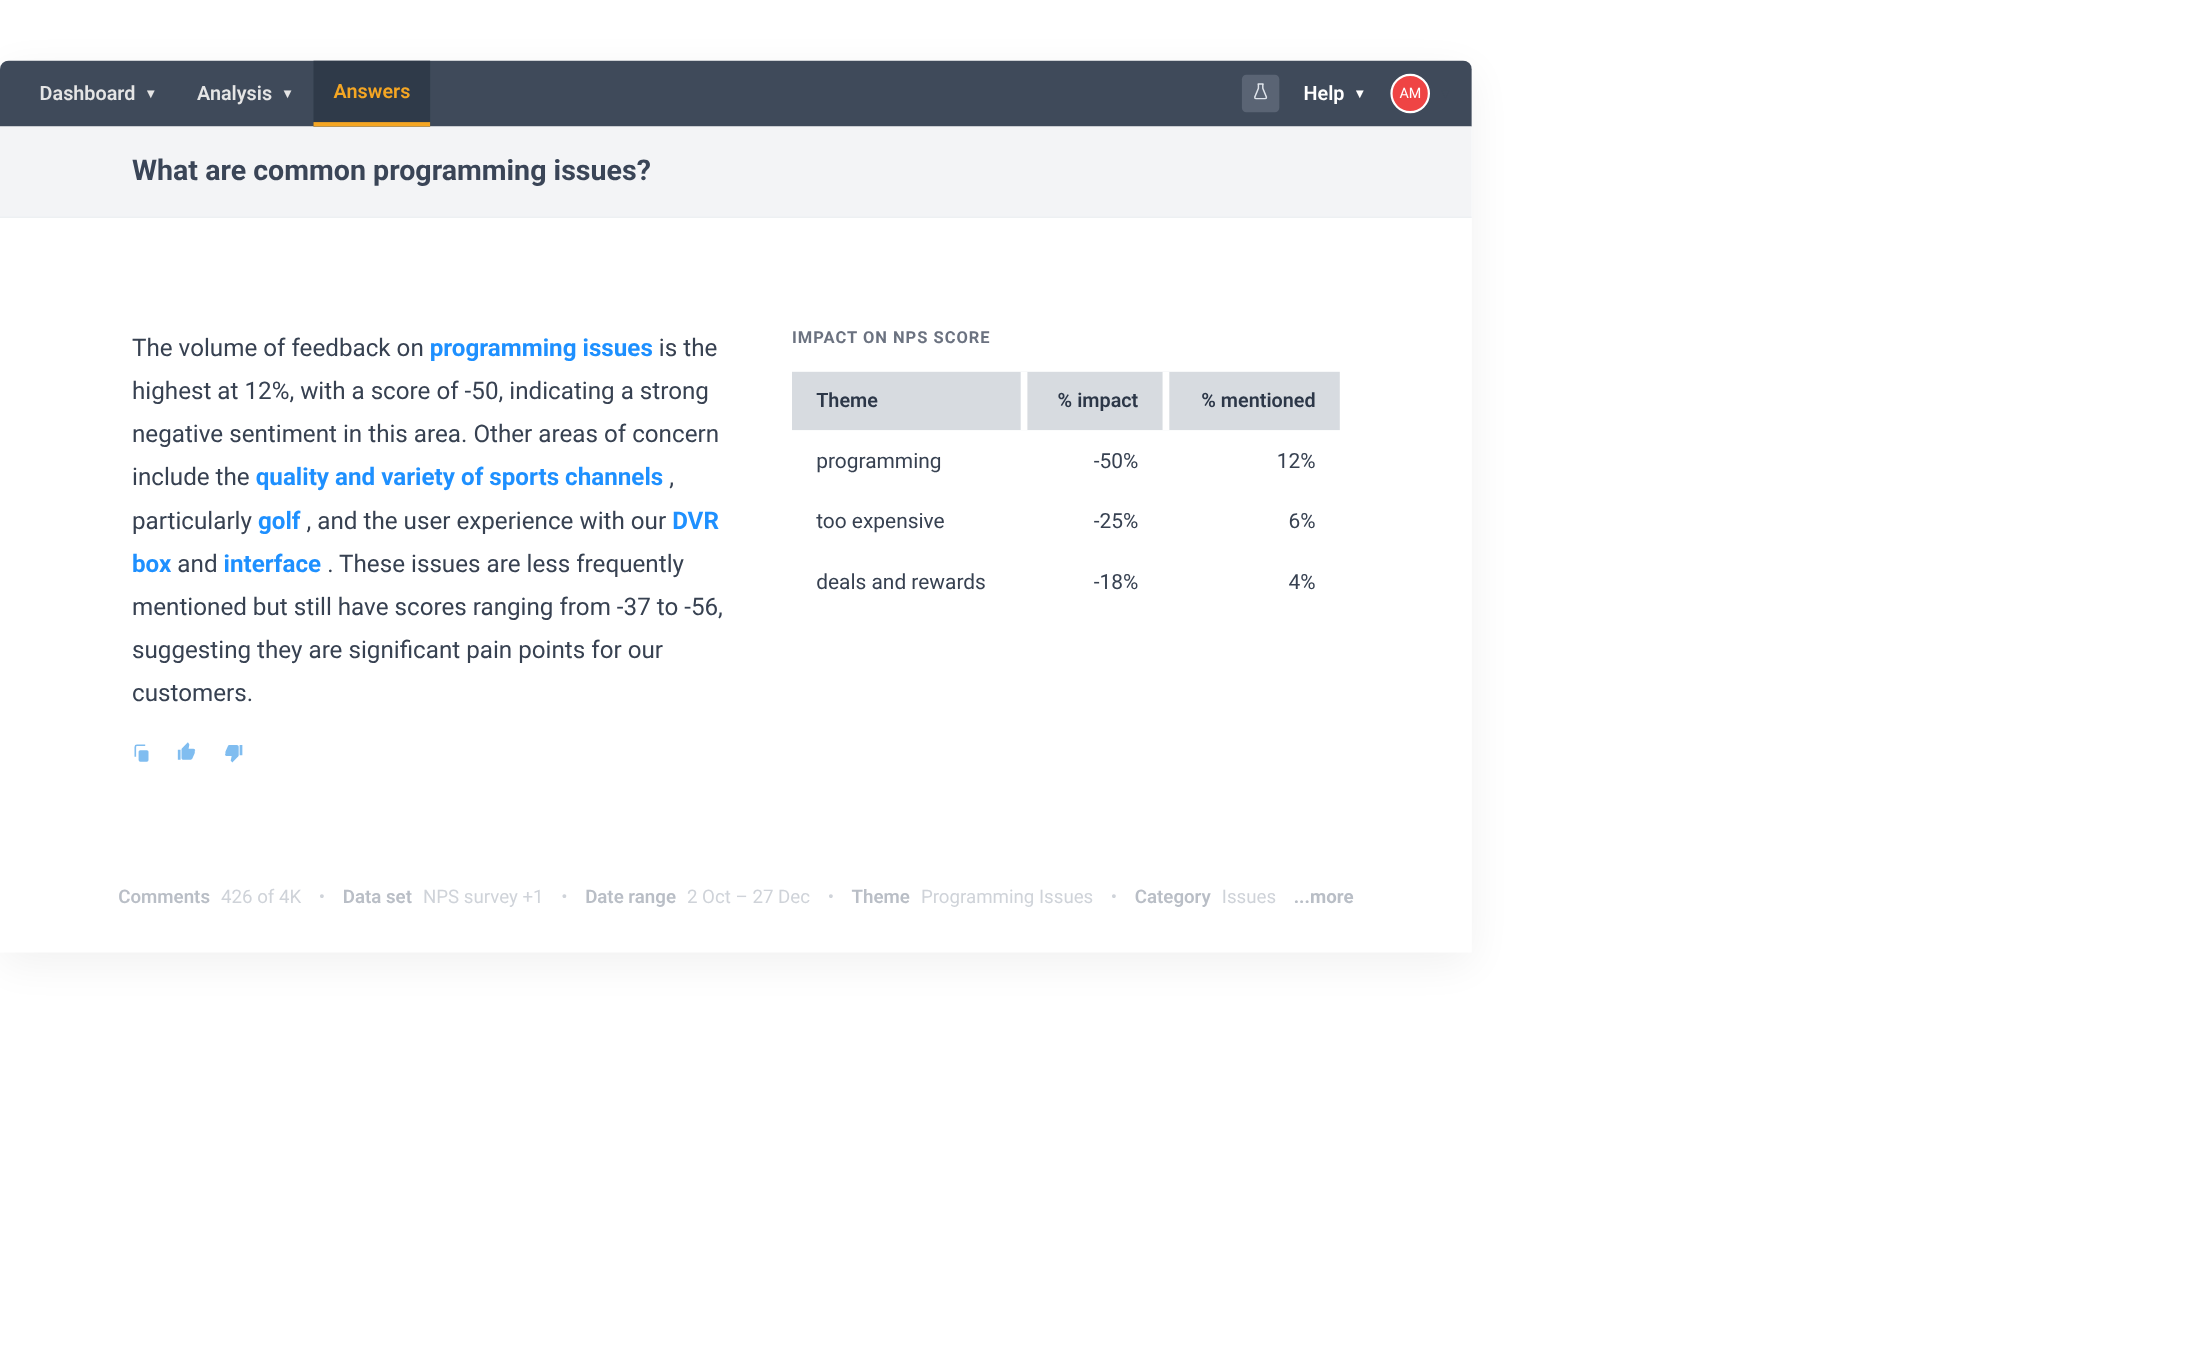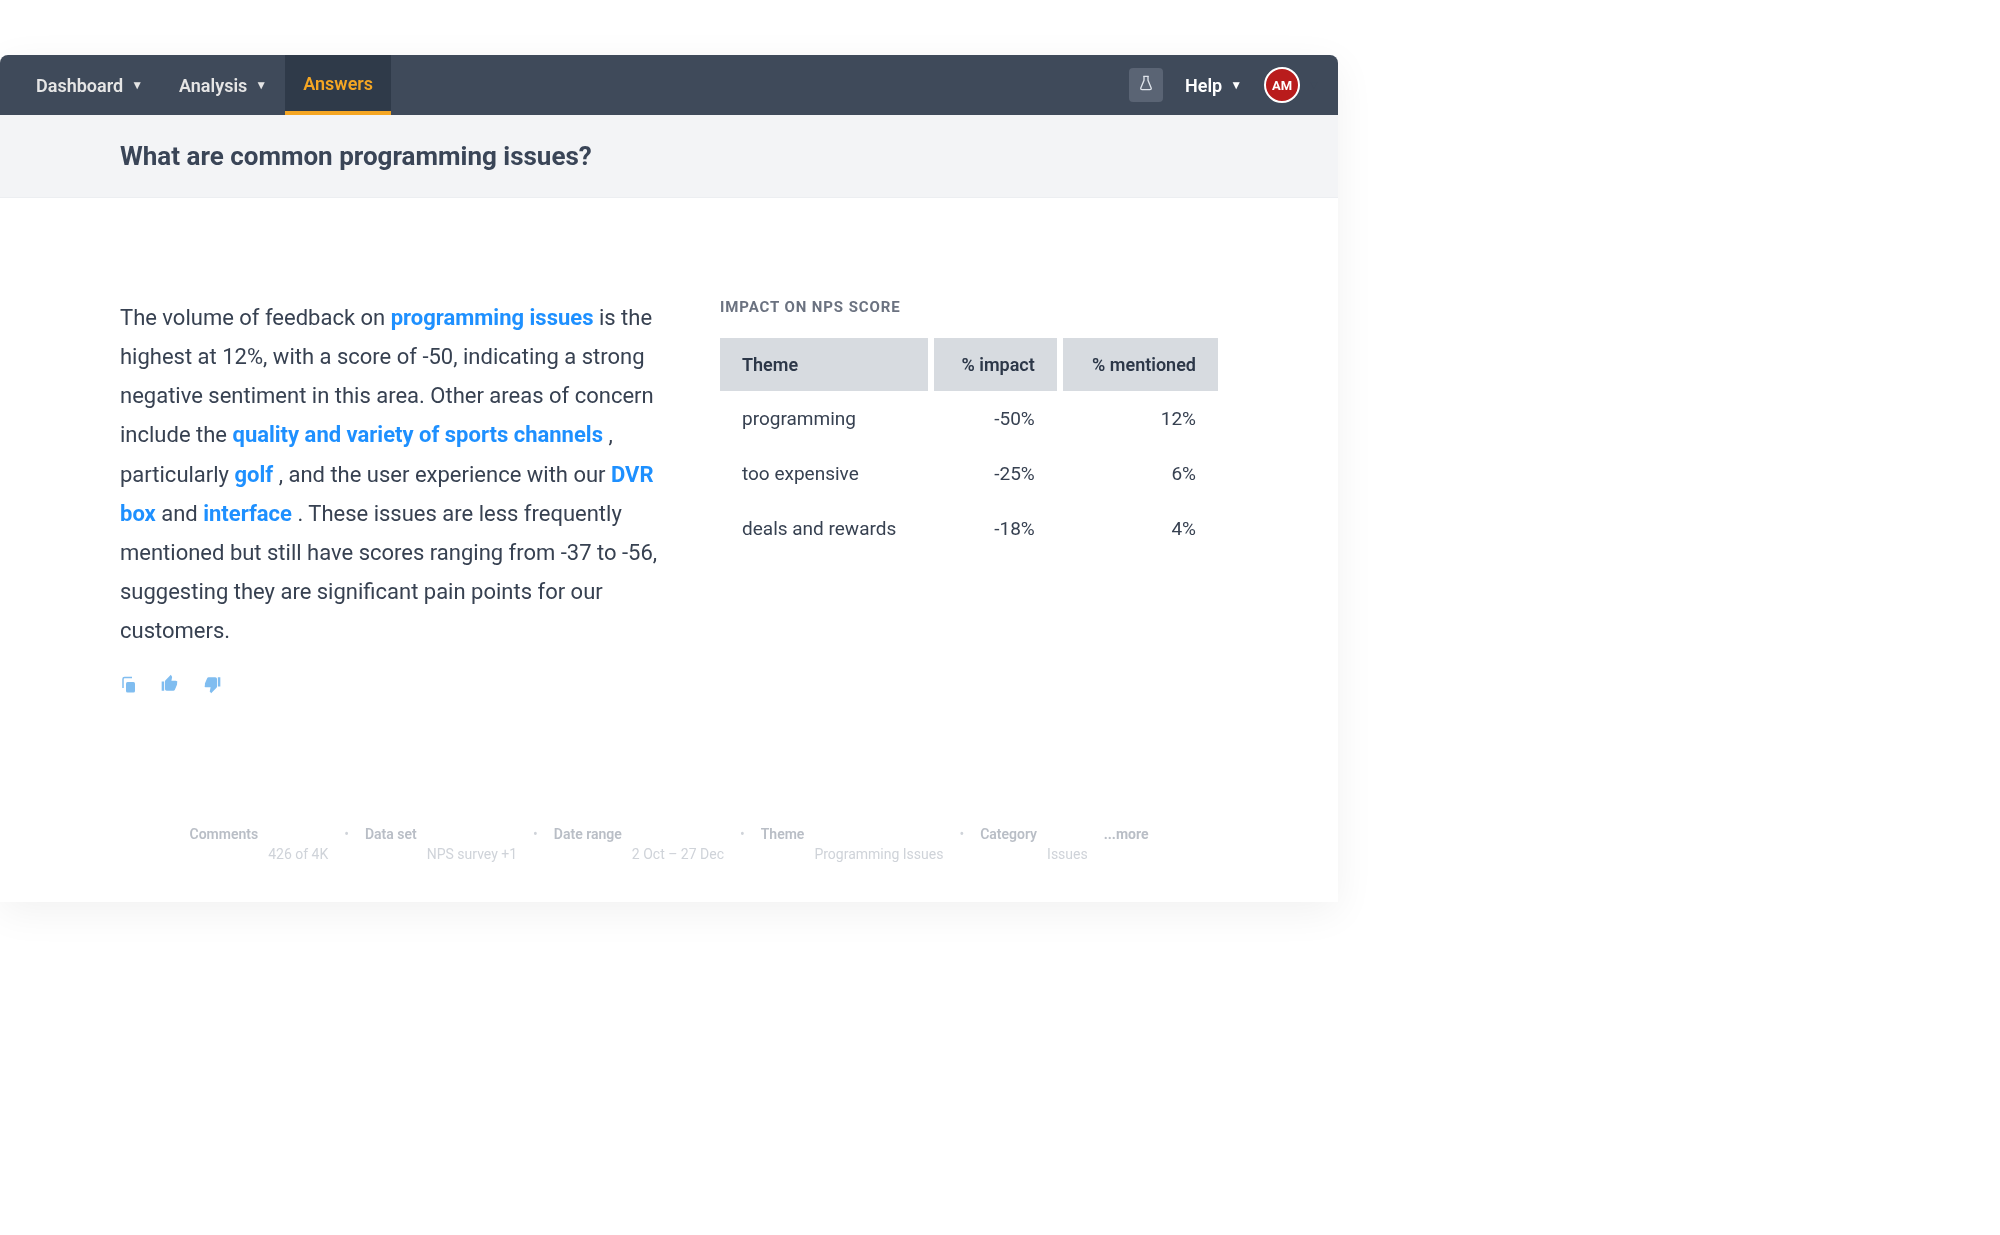--- a/index.html
+++ b/index.html
@@ -71,24 +71,24 @@
     font-weight: 600;
     display: flex;
     align-items: center;
     gap: 8px;
     cursor: pointer;
   }
   .avatar-wrap { display:flex; align-items:center; gap:8px; cursor:pointer;}
   .avatar {
     width: 36px; height: 36px;
     border-radius: 50%;
-    background: #b91c1c;
+    background: #ef4444;
     border: 2px solid #fff;
     display:flex; align-items:center; justify-content:center;
-    color:#fff; font-size:13px; font-weight:700;
+    color:#fff; font-size:13px; font-weight:400;
   }
 
   
   .subheader {
     background: #f3f4f6;
     padding: 26px 120px;
     border-bottom: 1px solid #eceef1;
   }
   .subheader h1 {
     font-size: 26px;
@@ -159,26 +159,26 @@
     border-bottom: 0;
   }
 
   
   .meta {
     display: flex;
     gap: 10px;
     align-items:center;
     justify-content:center;
     color: #cfd3d9;
-    font-size: 14px;
+    font-size: 17px;
     padding: 30px 0 40px 0;
     flex-wrap: wrap;
   }
   .meta .ml { color: #b9bec6; font-weight:600; }
-  .meta .mv { color: #cfd3d9; margin-top: 40px; }
+  .meta .mv { color: #cfd3d9; }
   .meta .dot { color: #cfd3d9; padding: 0 6px; }
   .meta .more { font-weight:700; color:#b9bec6; cursor:pointer; margin-left:6px;}
 </style>
 </head>
 <body>
 
 <div class="page-wrap">
   <div class="app">
 
     <div class="topnav">

